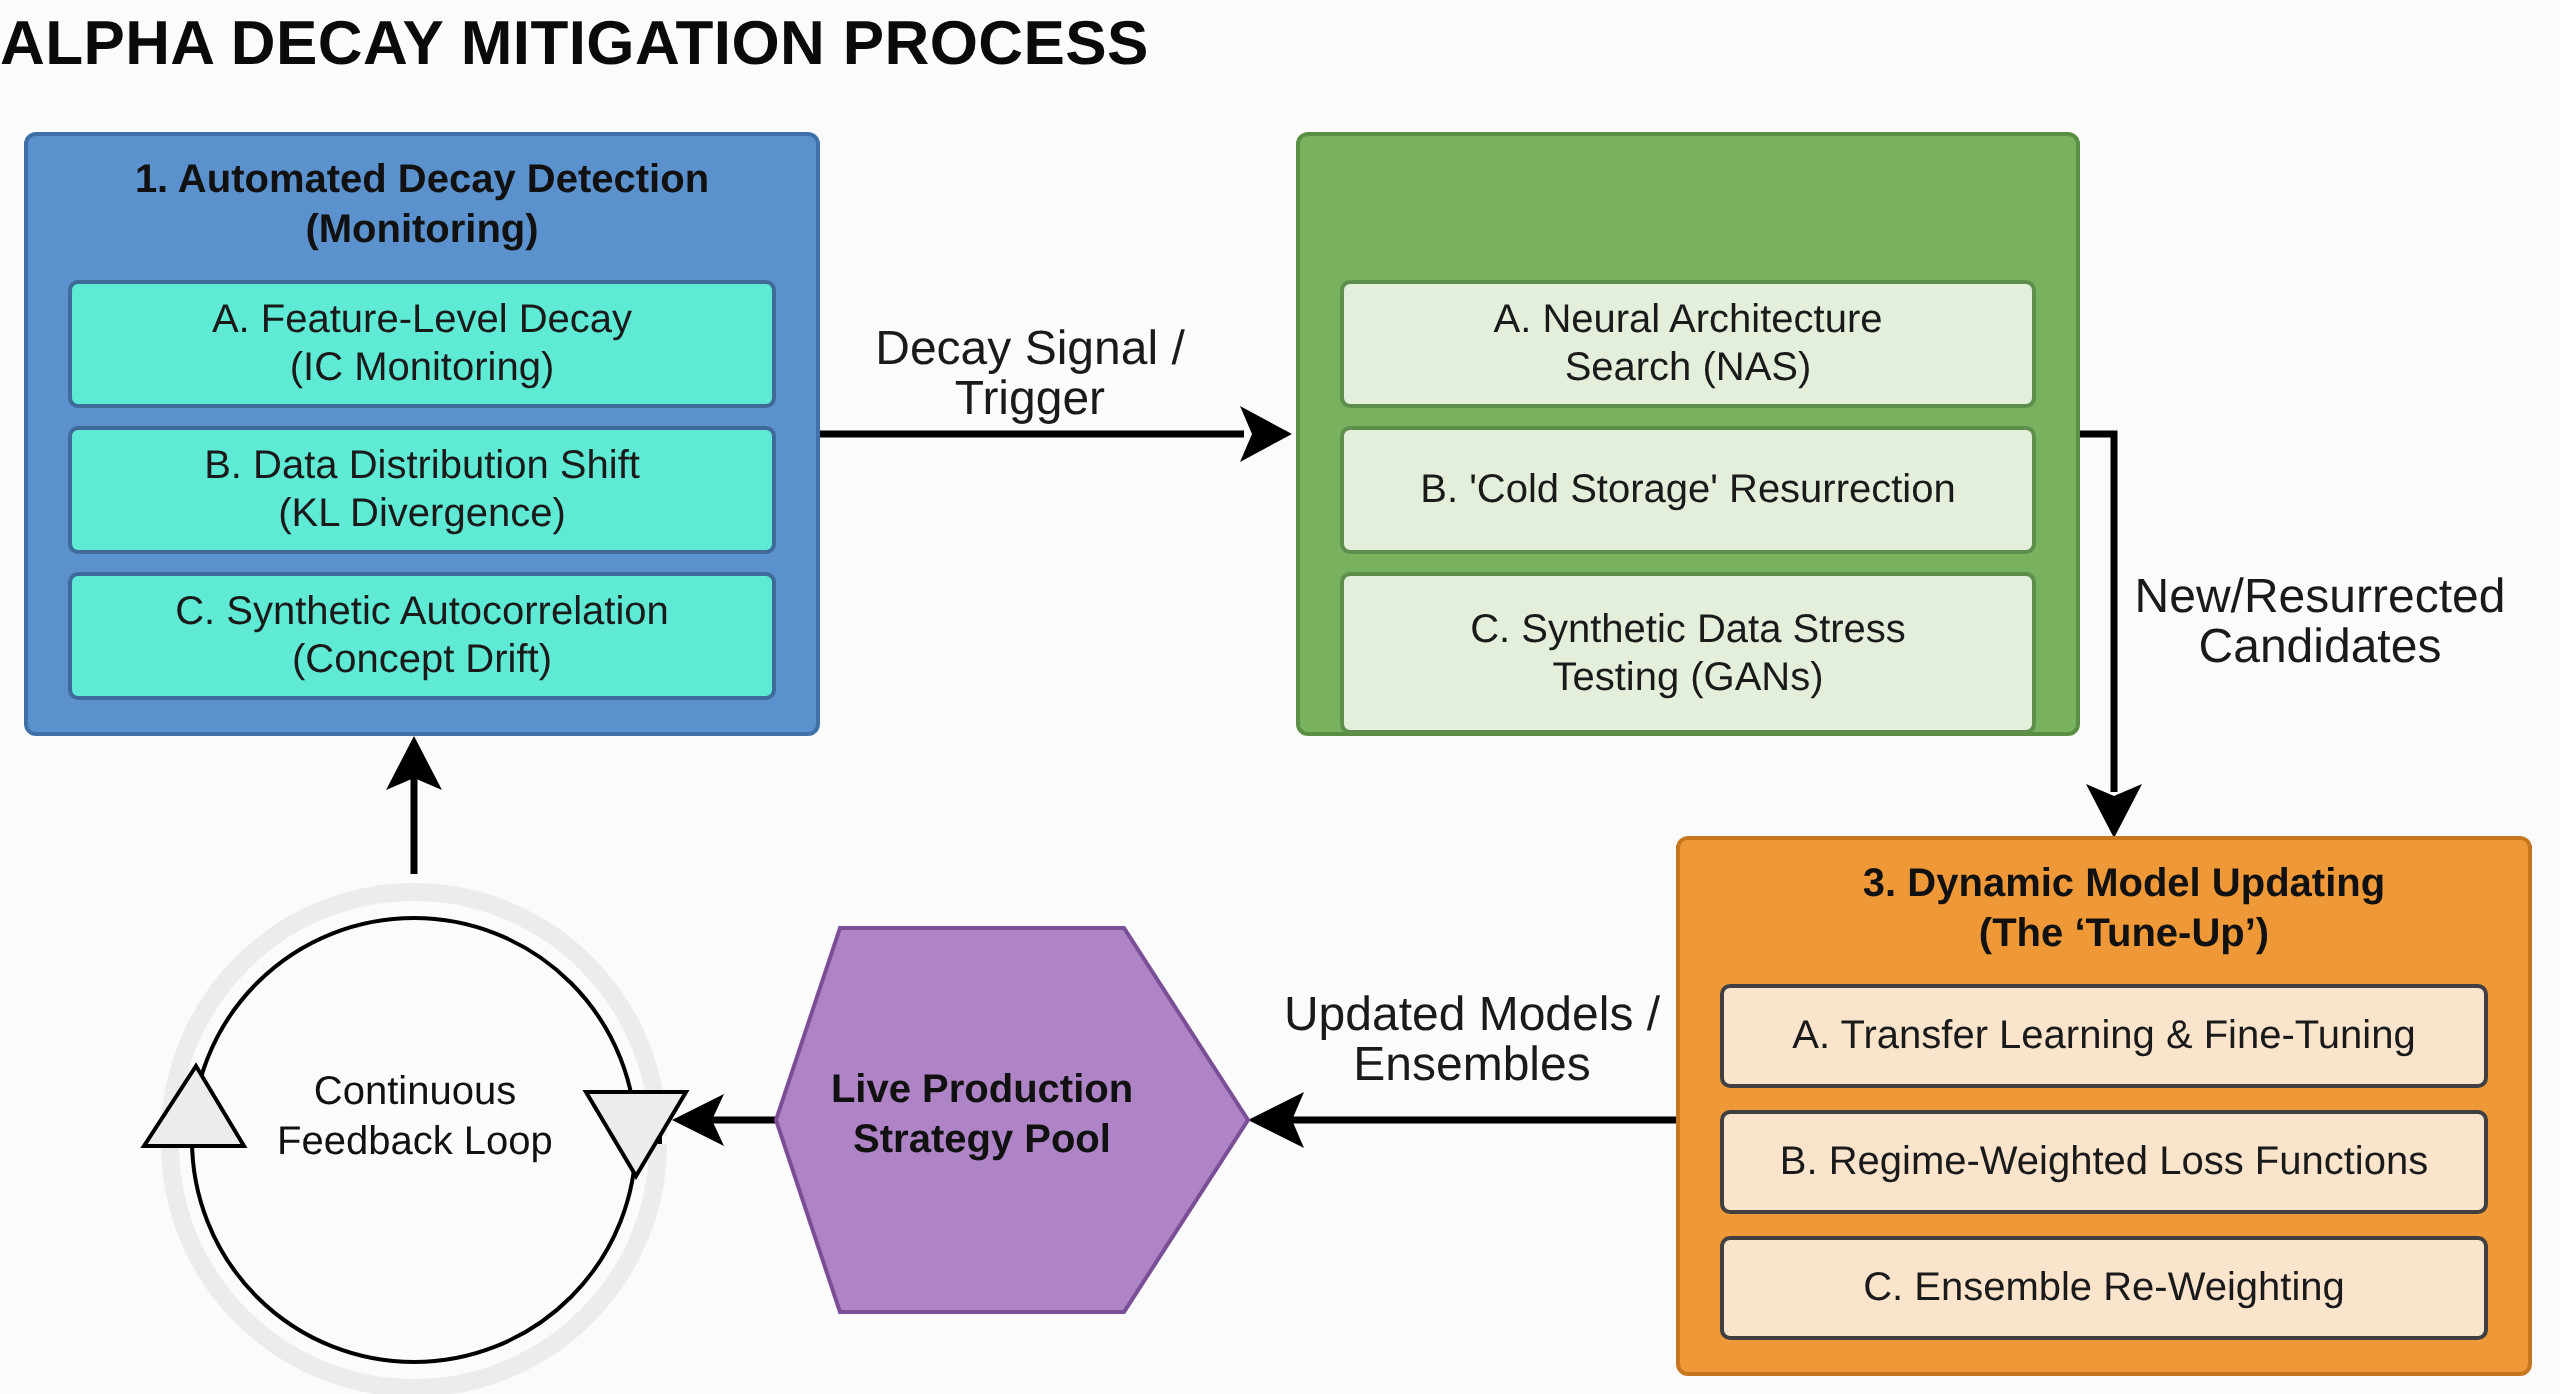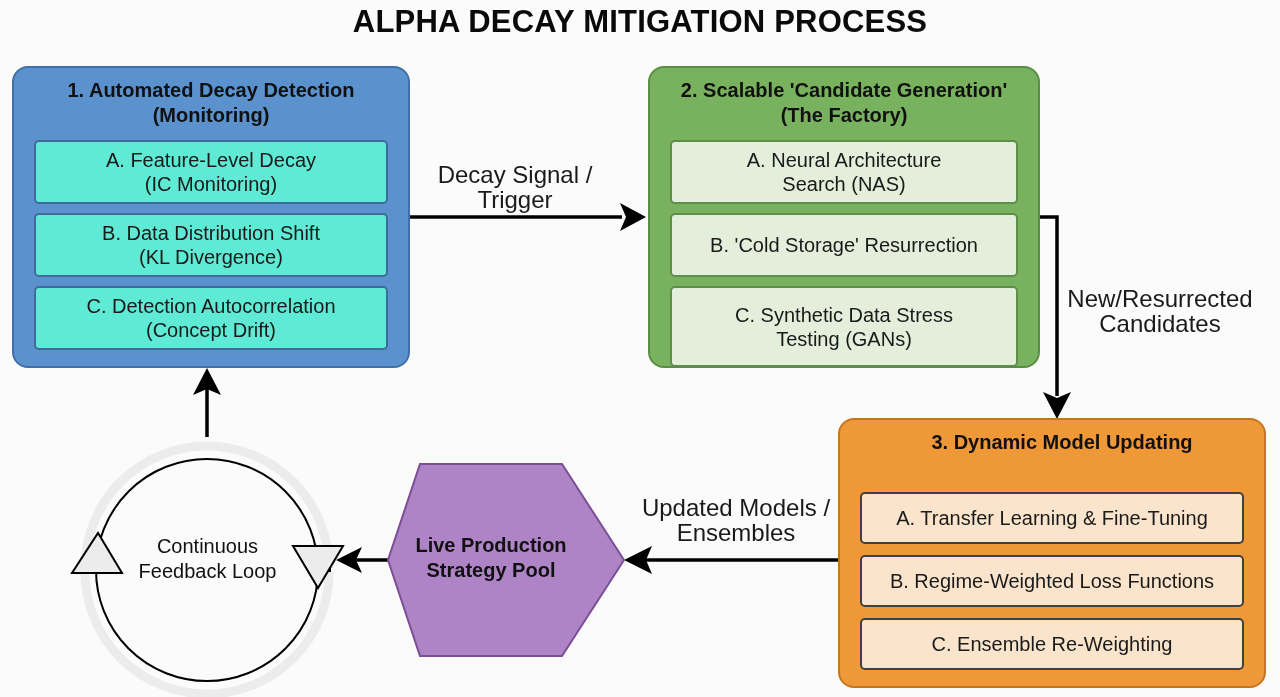--- a/index.html
+++ b/index.html
@@ -1,20 +1,20 @@
 <!DOCTYPE html>
 <html><head>
 <meta charset="utf-8">
 <style>
   html, body { margin:0; padding:0; }
   body { width:1280px; height:697px; background:#fbfbfb; position:relative; overflow:hidden;
          font-family:"Liberation Sans", sans-serif; color:#111; }
-  .title { position:absolute; left:0; width:1280px; top:4px; text-align:center;
+  .title { position:absolute; left:0; width:1280px; top:4px; 
            font-weight:bold; font-size:31px; letter-spacing:0.2px; color:#0a0a0a; }
-  .panel { position:absolute; border-radius:16px; box-sizing:border-box; }
+  .panel { position:absolute; border-radius:6px; box-sizing:border-box; }
   .panel-head { text-align:center; font-weight:bold; font-size:20px; line-height:25px; color:#111; }
   .item { position:absolute; left:20px; right:20px; border-radius:5px; box-sizing:border-box;
           display:flex; align-items:center; justify-content:center; text-align:center;
           font-size:20px; line-height:24px; color:#1a1a1a; }
   #p1 { left:12px; top:66px; width:398px; height:302px; background:#5b92cd; border:2px solid #3f71a8; }
   #p1 .item { background:#5eead4; border:2px solid #3f6a9a; }
   #p2 { left:648px; top:66px; width:392px; height:302px; background:#79b25f; border:2px solid #5a8e45; }
   #p2 .item { background:#e3eedb; border:2px solid #5e8e4b; }
   #p3 { left:838px; top:418px; width:428px; height:270px; background:#ef9838; border:2px solid #c77620; }
   #p3 .item { background:#fae4cc; border:2px solid #404040; left:20px; right:20px; }
@@ -90,51 +90,48 @@
       </div>
   </div>
   <div class="item" style="top:145px;height:64px;">
     <div>
         <div>B. Data Distribution Shift</div>
         <div>(KL Divergence)</div>
       </div>
   </div>
   <div class="item" style="top:218px;height:64px;">
     <div>
-        <div>C. Detection Autocorrelation</div>
+        <div>C. Synthetic Autocorrelation</div>
         <div>(Concept Drift)</div>
       </div>
   </div>
 </div>
 
 <div class="panel" id="p2">
-  <div class="panel-head" style="padding-top:10px;">
-    <div>2. Scalable 'Candidate Generation'</div>
-    <div>(The Factory)</div>
-  </div>
   <div class="item" style="top:72px;height:64px;">
     <div>
         <div>A. Neural Architecture</div>
         <div>Search (NAS)</div>
       </div>
   </div>
   <div class="item" style="top:145px;height:64px;">
     <div>B. 'Cold Storage' Resurrection</div>
   </div>
   <div class="item" style="top:218px;height:81px;">
     <div>
         <div>C. Synthetic Data Stress</div>
         <div>Testing (GANs)</div>
       </div>
   </div>
 </div>
 
 <div class="panel" id="p3">
   <div class="panel-head" style="padding-top:10px;padding-left:20px;">
     <div>3. Dynamic Model Updating</div>
+    <div>(The ‘Tune-Up’)</div>
   </div>
   <div class="item" style="top:72px;height:52px;">
     <div>A. Transfer Learning &amp; Fine-Tuning</div>
   </div>
   <div class="item" style="top:135px;height:52px;">
     <div>B. Regime-Weighted Loss Functions</div>
   </div>
   <div class="item" style="top:198px;height:52px;">
     <div>C. Ensemble Re-Weighting</div>
   </div>

